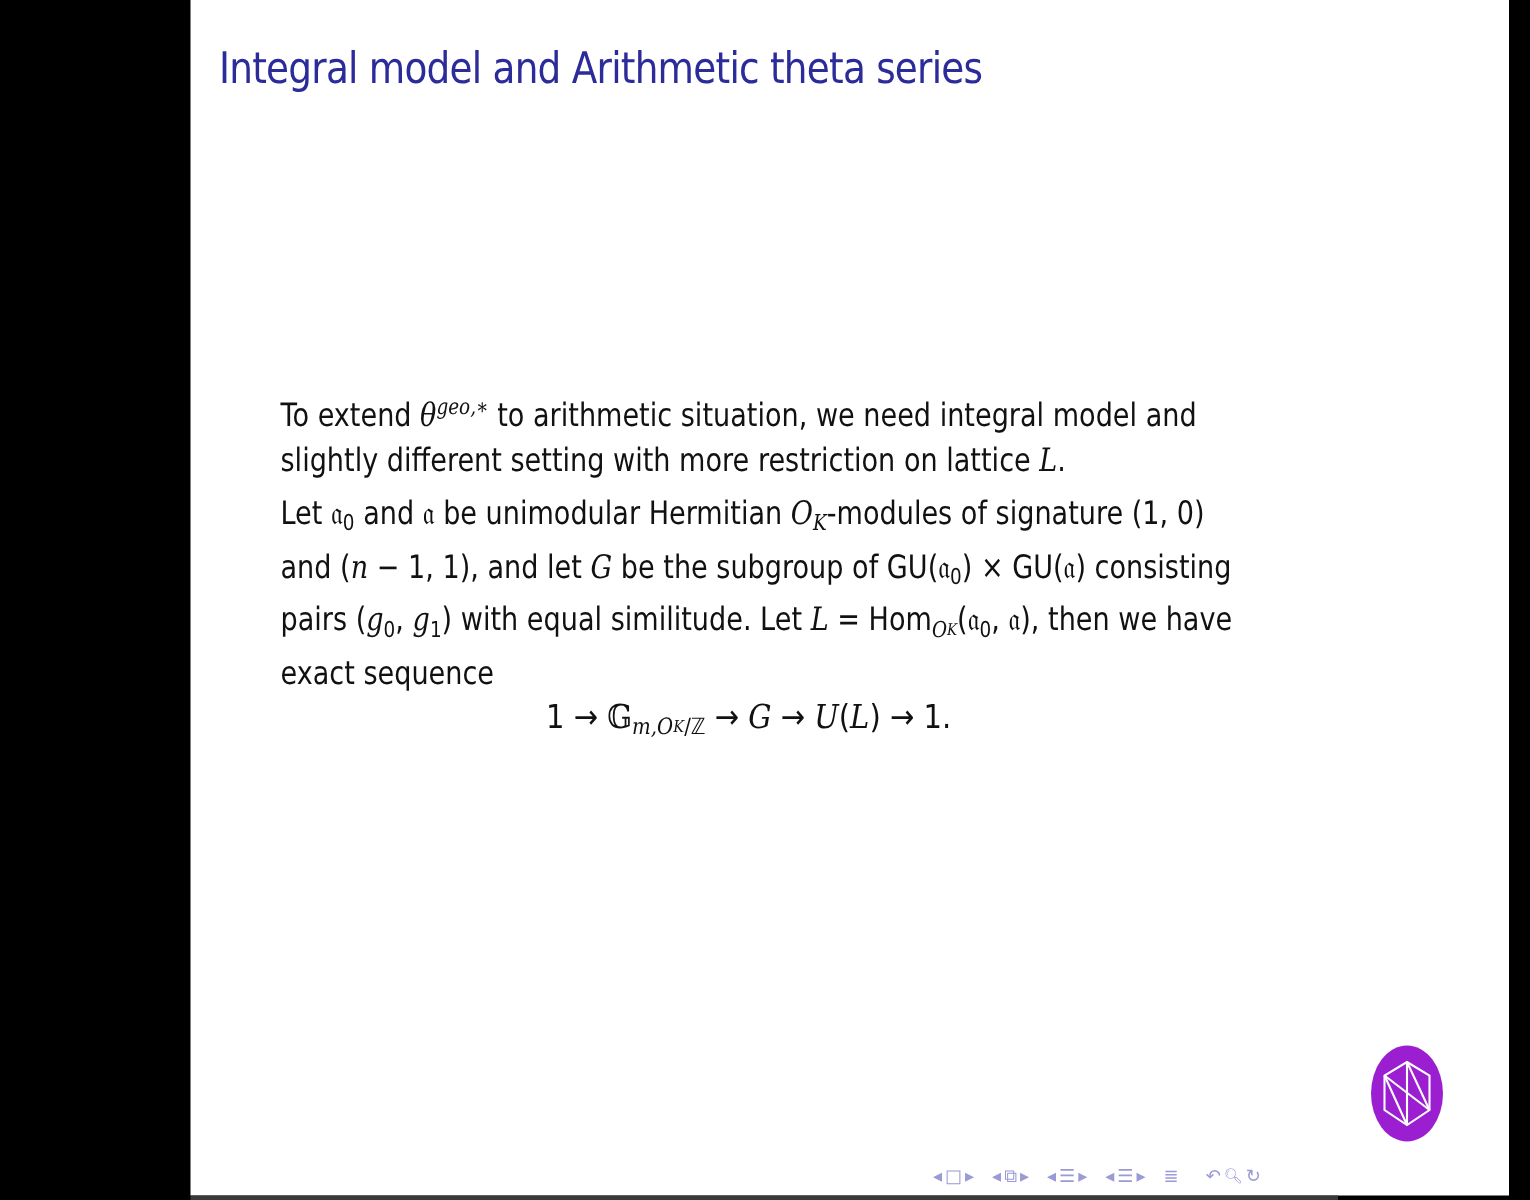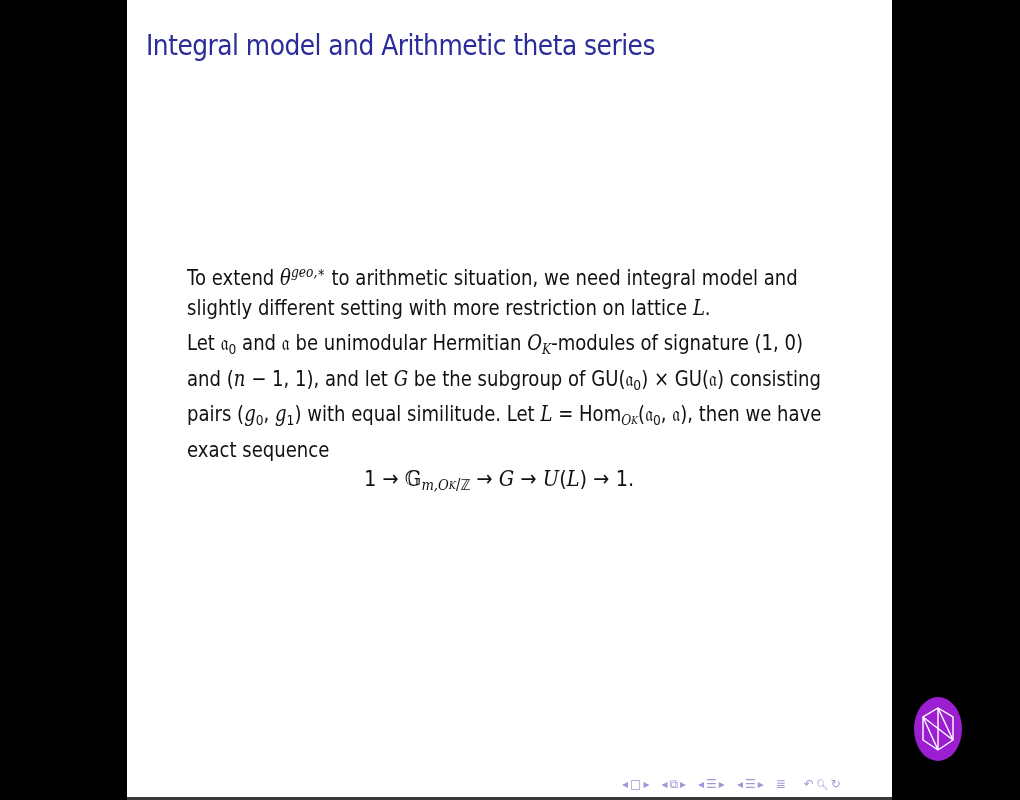--- a/index.html
+++ b/index.html
@@ -1,17 +1,17 @@
 <!DOCTYPE html>
 <html><head>
 <meta charset="utf-8">
 <style>
   html, body { margin:0; padding:0; }
   body { width:1020px; height:800px; background:#000; position:relative; overflow:hidden; font-family:"DejaVu Sans", sans-serif; }
-  .slide { position:absolute; left:127px; top:0; width:765px; height:797px; background:#fff; }
+  .slide { position:absolute; left:127px; top:0; width:879px; height:797px; background:#fff; }
   .bottom-line { position:absolute; left:127px; top:797px; width:765px; height:3px; background:#3a3a3a; }
   .title { position:absolute; left:19px; top:28px; font-family:"DejaVu Sans", sans-serif; font-size:29px; color:#2b2b9a; letter-spacing:-0.6px; transform:scaleX(0.86); transform-origin:left top; white-space:nowrap; }
   .body { position:absolute; left:60px; top:254px; width:700px; font-family:"DejaVu Sans", sans-serif; font-size:21.5px; color:#111; line-height:35.5px; transform:scaleX(0.84); transform-origin:left top; white-space:nowrap; }
   .body .line { display:block; height:35.5px; }
   .m { font-family:"DejaVu Serif", serif; font-style:italic; }
   .frak { font-family:"DejaVu Serif", serif; }
   .sub { font-size:0.68em; vertical-align:-0.3em; }
   .sup { font-size:0.68em; vertical-align:0.55em; }
   .eq { position:absolute; left:237px; top:466px; font-size:22px; color:#111; white-space:nowrap; transform:scaleX(0.88); transform-origin:left top; }
   .logo { position:absolute; left:914px; top:697px; width:48px; height:64px; border-radius:50%; background:#9b1fd0; display:flex; align-items:center; justify-content:center; }

